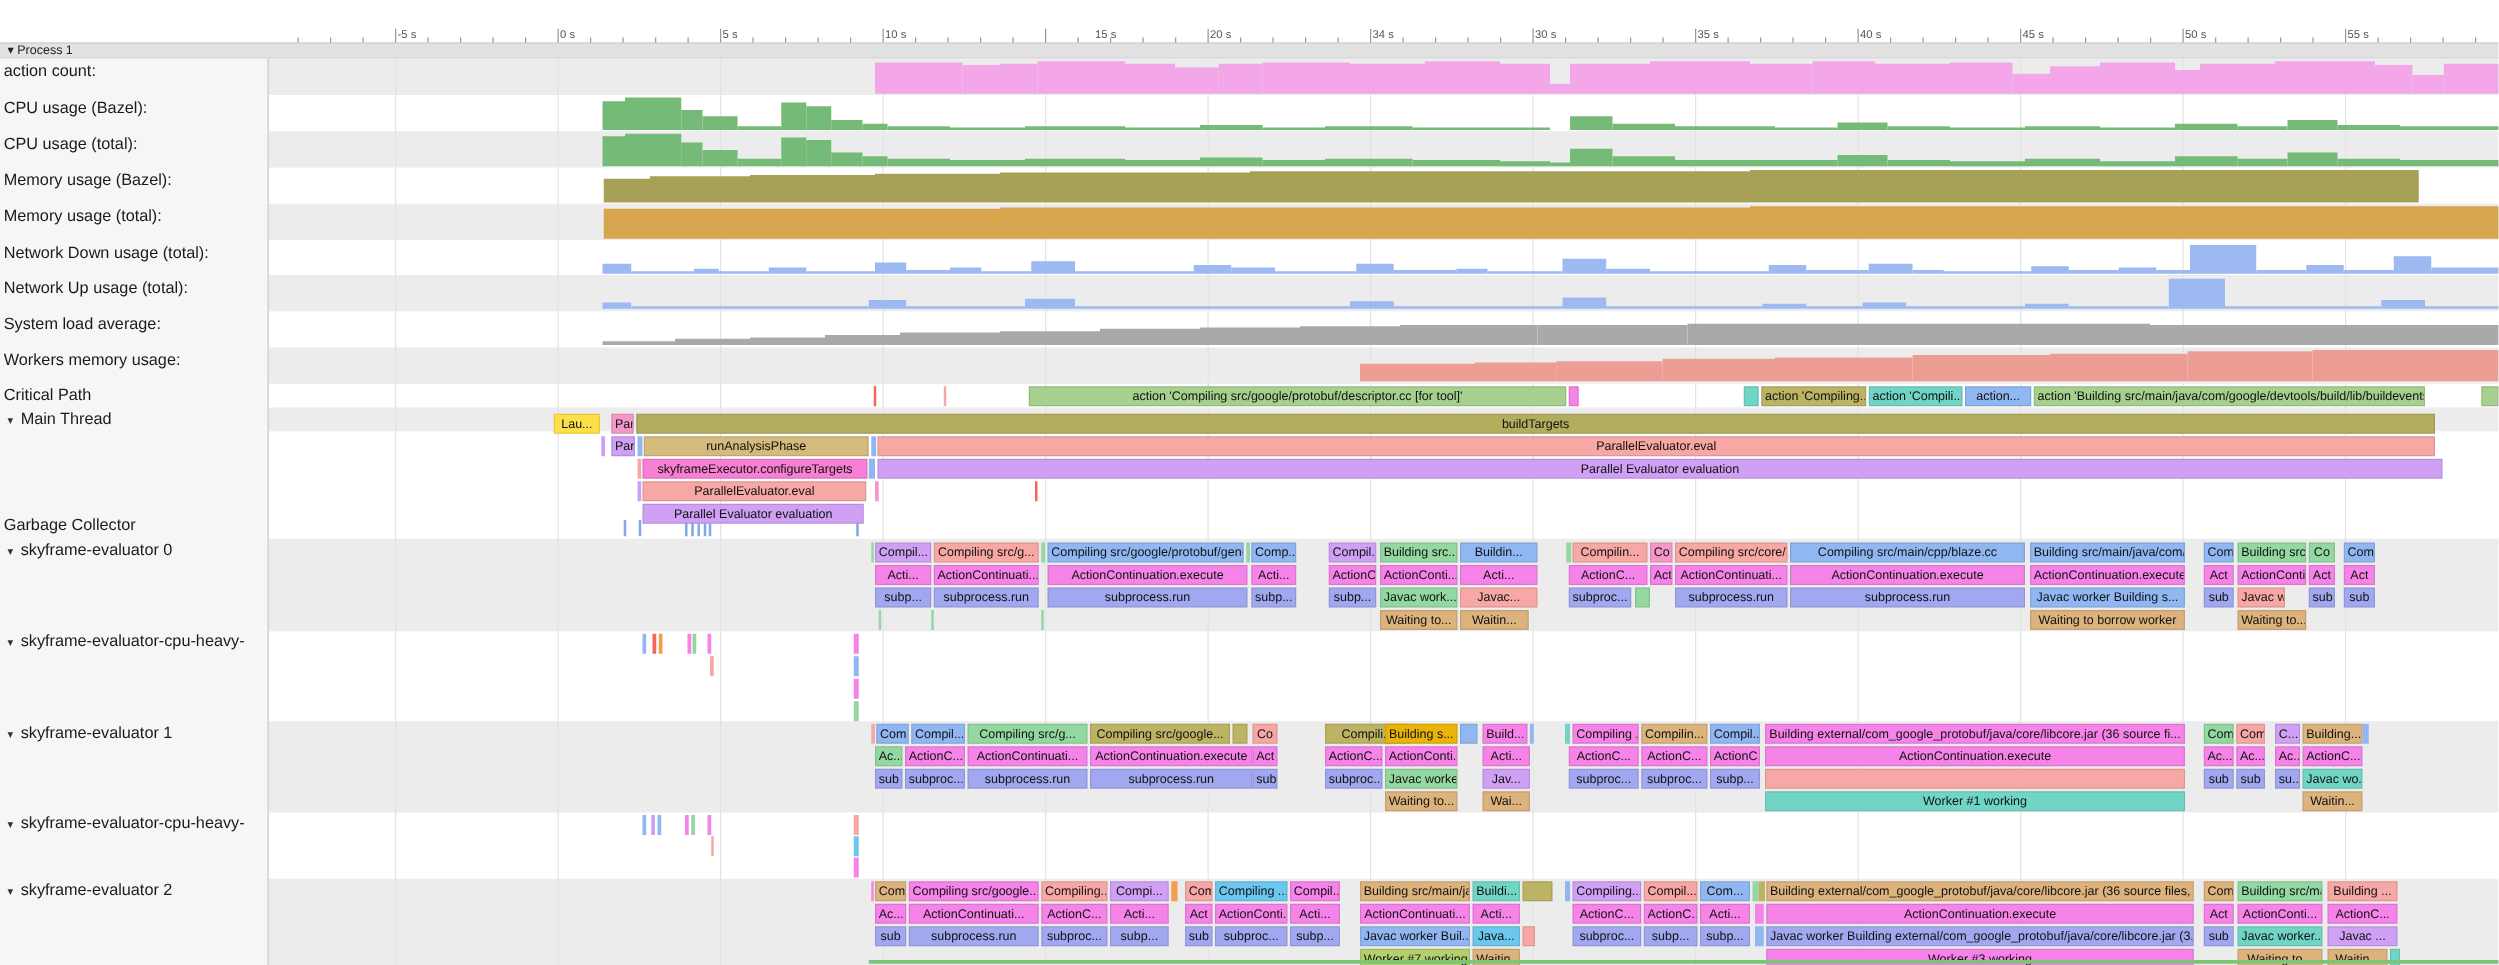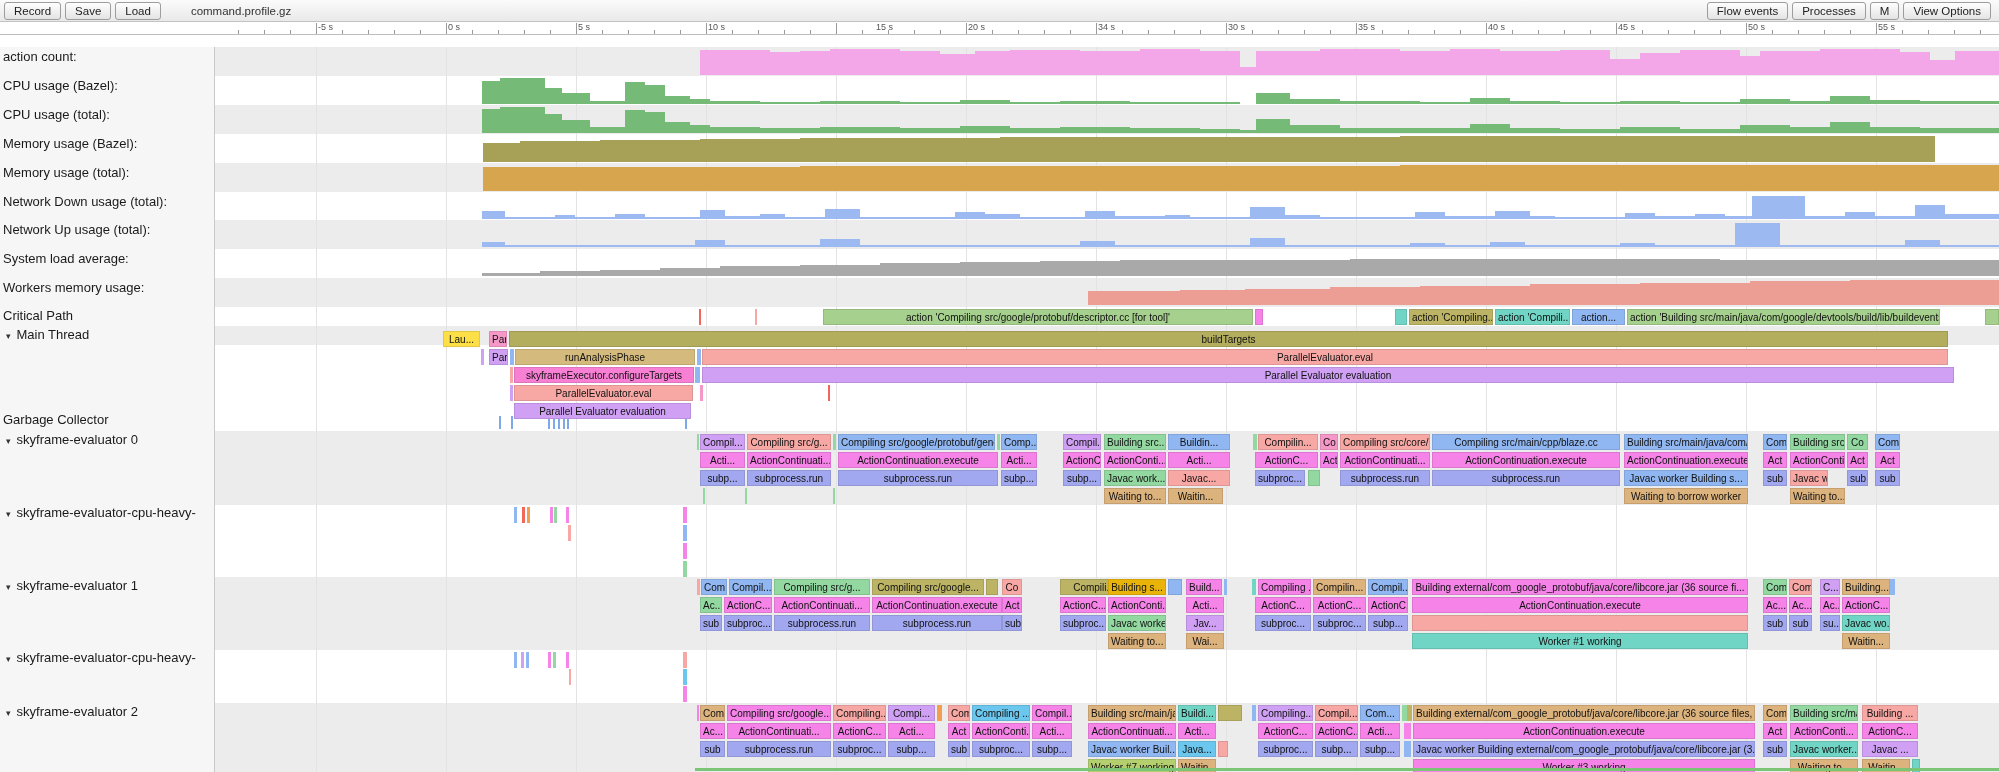--- a/index.html
+++ b/index.html
@@ -34,32 +34,20 @@
   .sliver{position:absolute;box-sizing:border-box;}
   #sidebar{position:absolute;left:0;top:0;width:215px;height:725px;background:#f6f6f6;
            border-right:1px solid #c9c9c9;box-sizing:border-box;}
   .side-label{position:absolute;left:3px;font-size:13px;color:#1a1a1a;white-space:nowrap;}
   .side-label .arr{font-size:9px;margin-right:6px;color:#333;}
 </style>
 </head>
 <body>
 
 <div id="stage">
-  <div id="toolbar">
-    <span class="tb-btn" style="margin-left:4px">Record</span>
-    <span class="tb-btn">Save</span>
-    <span class="tb-btn">Load</span>
-    <span id="filename">command.profile.gz</span>
-    <span id="toolbar-right">
-      <span class="tb-btn">Flow events</span>
-      <span class="tb-btn">Processes</span>
-      <span class="tb-btn">M</span>
-      <span class="tb-btn">View Options</span>
-    </span>
-  </div>
 
   <div id="ruler">
       <div class="tick" style="left: 238px; bottom: 0px; height: 4px;"></div>
       <div class="tick" style="left: 264px; bottom: 0px; height: 4px;"></div>
       <div class="tick" style="left: 290px; bottom: 0px; height: 4px;"></div>
       <div class="tick" style="left: 316px; bottom: 0px; height: 11px;"></div>
       <div class="tick-label" style="left: 318px;">-5 s</div>
       <div class="tick" style="left: 342px; bottom: 0px; height: 4px;"></div>
       <div class="tick" style="left: 368px; bottom: 0px; height: 4px;"></div>
       <div class="tick" style="left: 394px; bottom: 0px; height: 4px;"></div>
@@ -131,20 +119,21 @@
       <div class="tick" style="left: 1824px; bottom: 0px; height: 4px;"></div>
       <div class="tick" style="left: 1850px; bottom: 0px; height: 4px;"></div>
       <div class="tick" style="left: 1876px; bottom: 0px; height: 11px;"></div>
       <div class="tick-label" style="left: 1878px;">55 s</div>
       <div class="tick" style="left: 1902px; bottom: 0px; height: 4px;"></div>
       <div class="tick" style="left: 1928px; bottom: 0px; height: 4px;"></div>
       <div class="tick" style="left: 1954px; bottom: 0px; height: 4px;"></div>
       <div class="tick" style="left: 1980px; bottom: 0px; height: 4px;"></div>
     </div>
 
+  <div id="process-header">▾ Process 1</div>
 
   <div id="content">
     <div id="bands">
         <div class="band" style="top: 0px; height: 29px;"></div>
         <div class="band" style="top: 58px; height: 29px;"></div>
         <div class="band" style="top: 116px; height: 29px;"></div>
         <div class="band" style="top: 173px; height: 29px;"></div>
         <div class="band" style="top: 231px; height: 29px;"></div>
         <div class="band" style="top: 279px; height: 19px;"></div>
         <div class="band" style="top: 384px; height: 74px;"></div>

